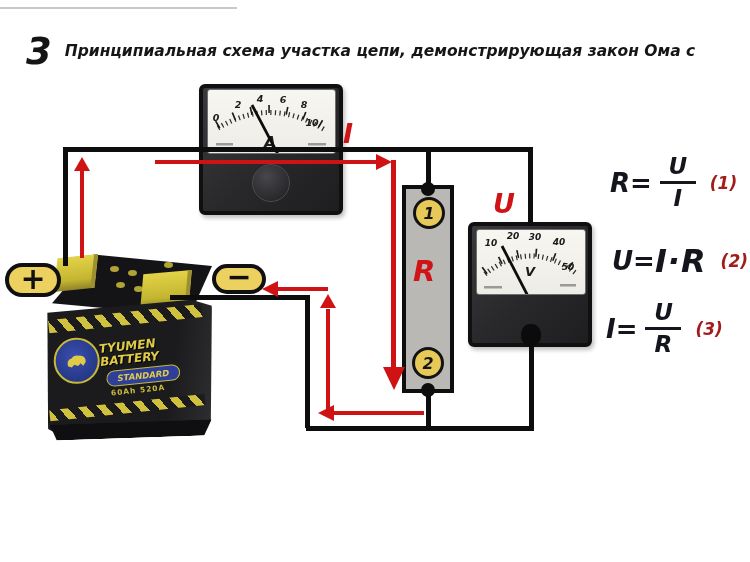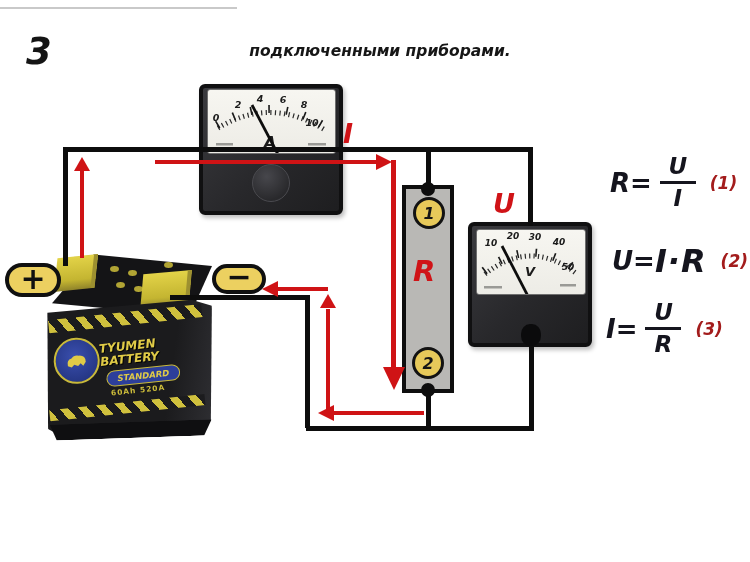--- a/index.html
+++ b/index.html
@@ -78,21 +78,21 @@
   .formula .ref{font-size:17px;color:#a31c1c;margin-left:14px;font-weight:800;font-style:italic;}
 </style>
 </head>
 <body>
 
 <div id="canvas">
 
   <div class="top-rule"></div>
   <div class="slide-num">3</div>
   <div class="title">
-    <div>подключенными приборами.</div>
+    <div>Принципиальная схема участка цепи, демонстрирующая закон Ома с</div>
   </div>
 
   <div class="wire" style="left:63px;top:147px;width:470px;height:5px;"></div>
   <div class="wire" style="left:63px;top:147px;width:5px;height:119px;"></div>
   <div class="wire" style="left:426px;top:150px;width:5px;height:40px;"></div>
   <div class="wire" style="left:528px;top:147px;width:5px;height:79px;"></div>
   <div class="wire" style="left:529px;top:345px;width:5px;height:86px;"></div>
   <div class="wire" style="left:306px;top:426px;width:228px;height:5px;"></div>
   <div class="wire" style="left:426px;top:388px;width:5px;height:40px;"></div>
   <div class="wire" style="left:170px;top:295px;width:140px;height:5px;"></div>

